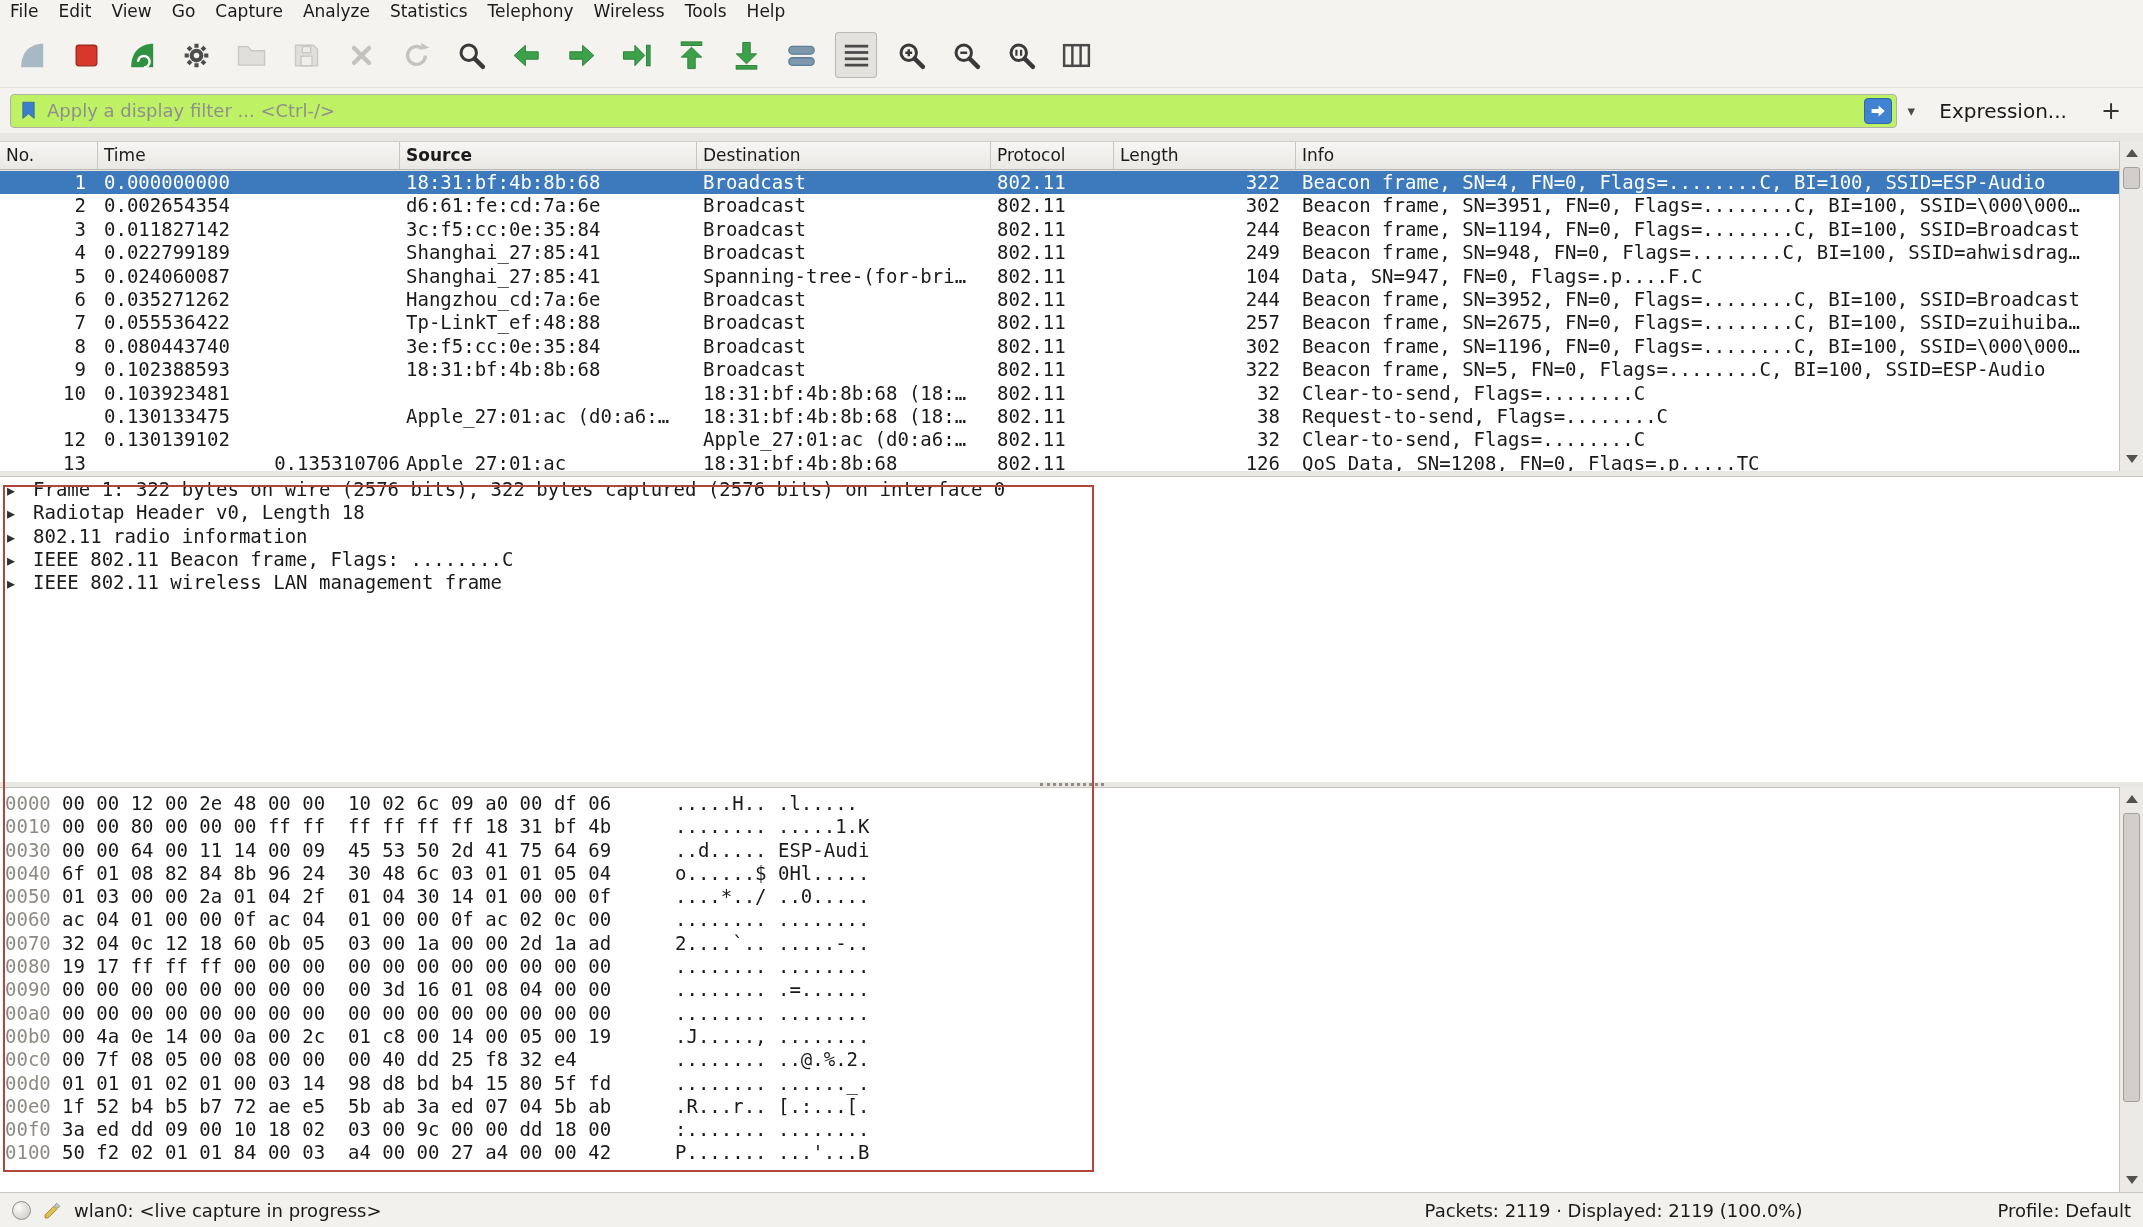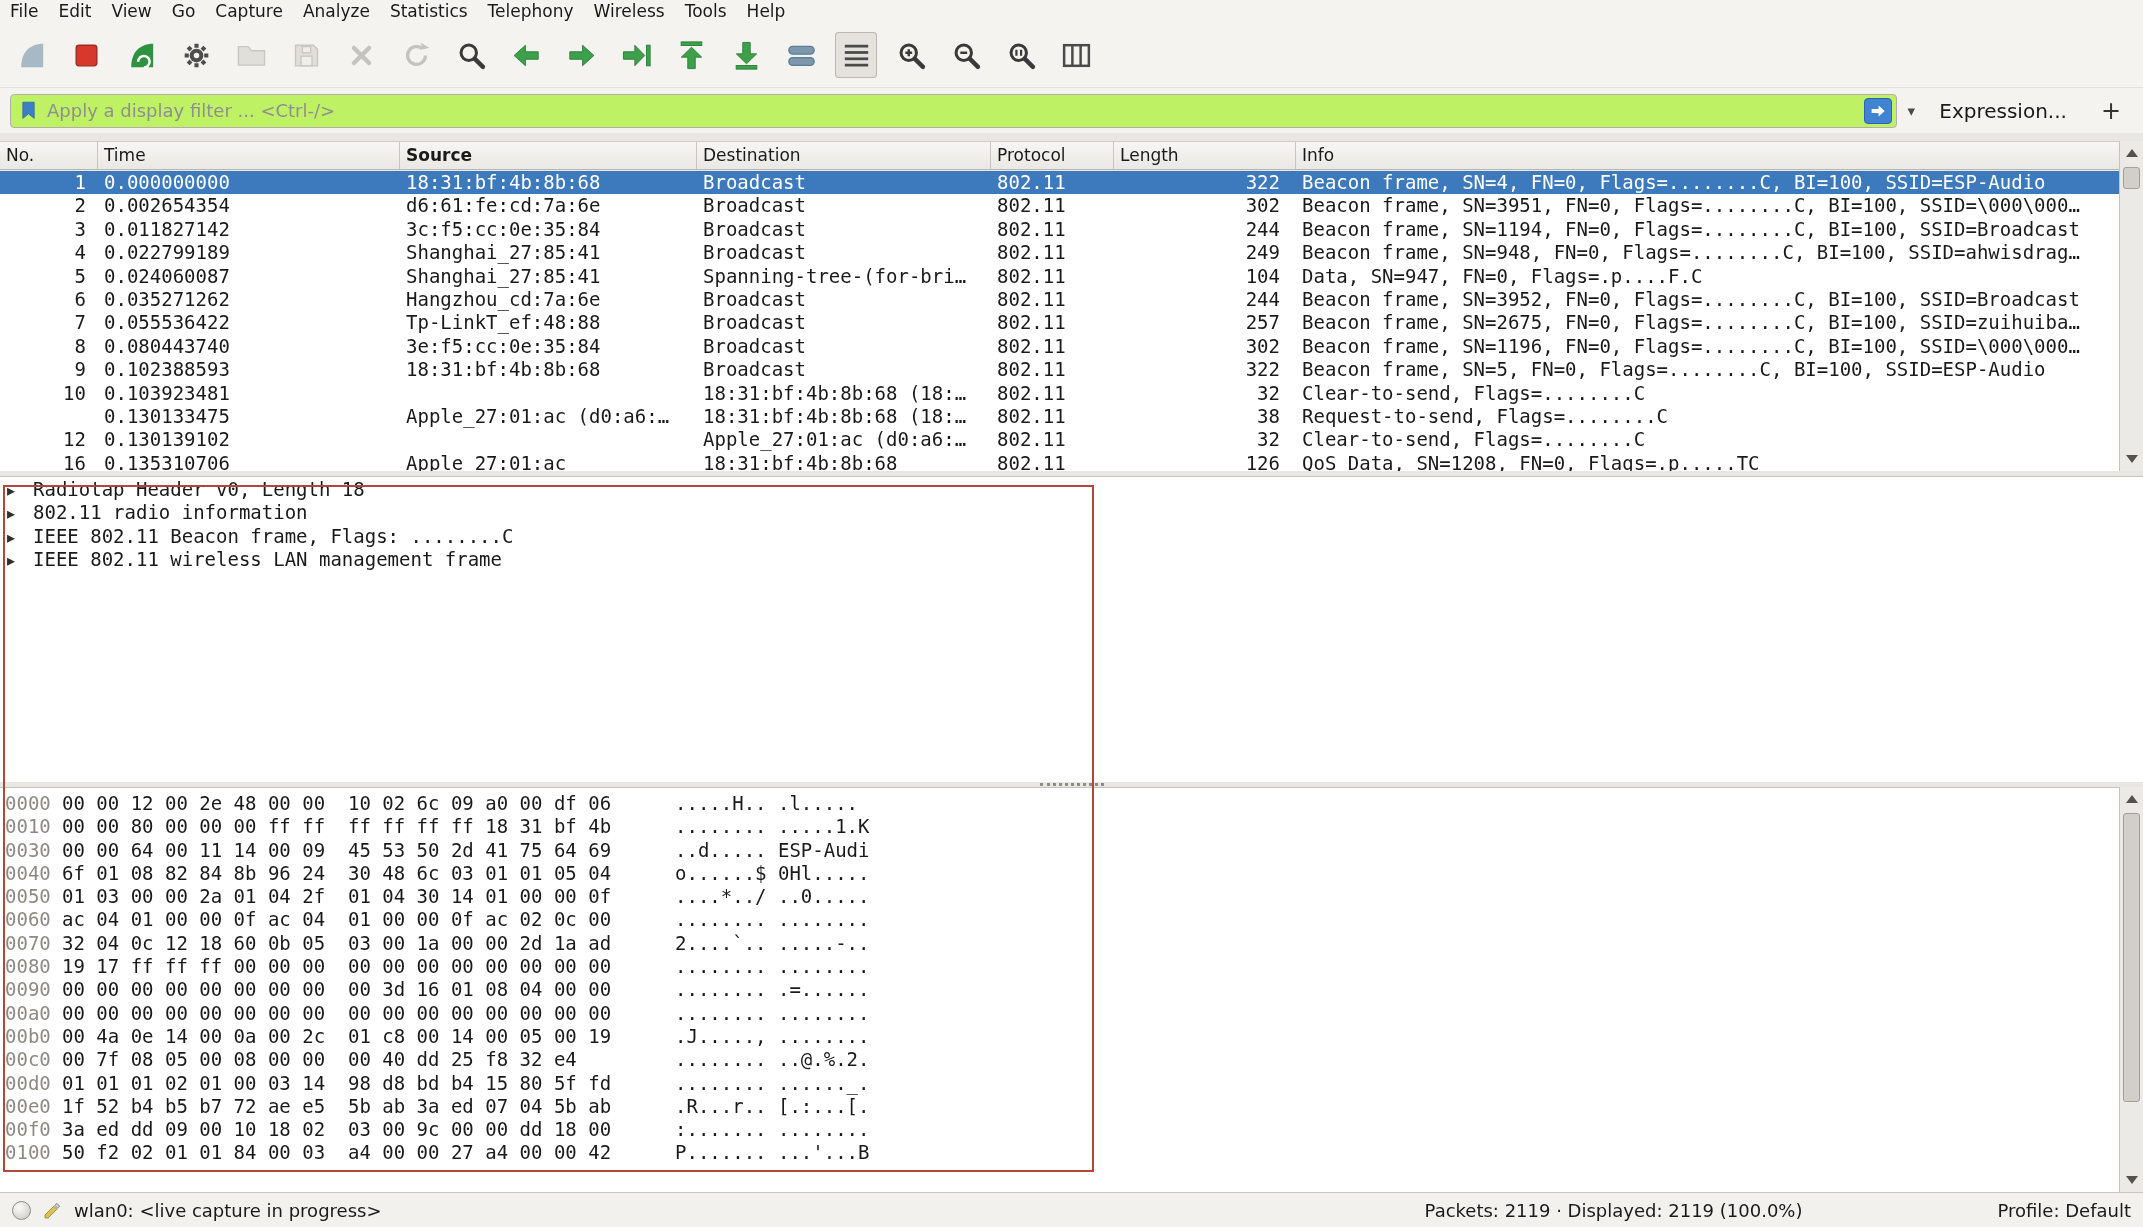--- a/index.html
+++ b/index.html
@@ -374,39 +374,40 @@
       <div class="prow">
         <div class="pcell alignr" style="width: 98px;">12</div>
         <div class="pcell" style="width: 302px;">0.130139102</div>
         <div class="pcell" style="width: 297px;"></div>
         <div class="pcell" style="width: 294px;">Apple_27:01:ac (d0:a6:…</div>
         <div class="pcell" style="width: 123px;">802.11</div>
         <div class="pcell lenr" style="width: 182px;">32</div>
         <div class="pcell last">Clear-to-send, Flags=........C</div>
       </div>
       <div class="prow">
-        <div class="pcell alignr" style="width: 98px;">16</div>
-        <div class="pcell" style="width: 302px;">0.135310706</div>
+        <div class="pcell alignr" style="width: 98px;">13</div>
+        <div class="pcell" style="width: 302px; text-align: right;">0.135310706</div>
         <div class="pcell" style="width: 297px;">Apple_27:01:ac</div>
         <div class="pcell" style="width: 294px;">18:31:bf:4b:8b:68</div>
         <div class="pcell" style="width: 123px;">802.11</div>
         <div class="pcell lenr" style="width: 182px;">126</div>
         <div class="pcell last">QoS Data, SN=1208, FN=0, Flags=.p.....TC</div>
       </div>
     </div>
 
   <div class="vscroll" style="top:141px;height:330px;">
     <div class="sarr up"></div>
     <div class="sthumb" style="top:26px;height:22px;"></div>
     <div class="sarr down"></div>
   </div>
 
   <div class="split s1"></div>
 
   <div class="details">
+      <div class="dline"><span class="tri">▸</span><span>Frame 1: 322 bytes on wire (2576 bits), 322 bytes captured (2576 bits) on interface 0</span></div>
       <div class="dline"><span class="tri">▸</span><span>Radiotap Header v0, Length 18</span></div>
       <div class="dline"><span class="tri">▸</span><span>802.11 radio information</span></div>
       <div class="dline"><span class="tri">▸</span><span>IEEE 802.11 Beacon frame, Flags: ........C</span></div>
       <div class="dline"><span class="tri">▸</span><span>IEEE 802.11 wireless LAN management frame</span></div>
     </div>
 
   <div class="split s2">
       <span class="grip"></span>
     </div>
 

